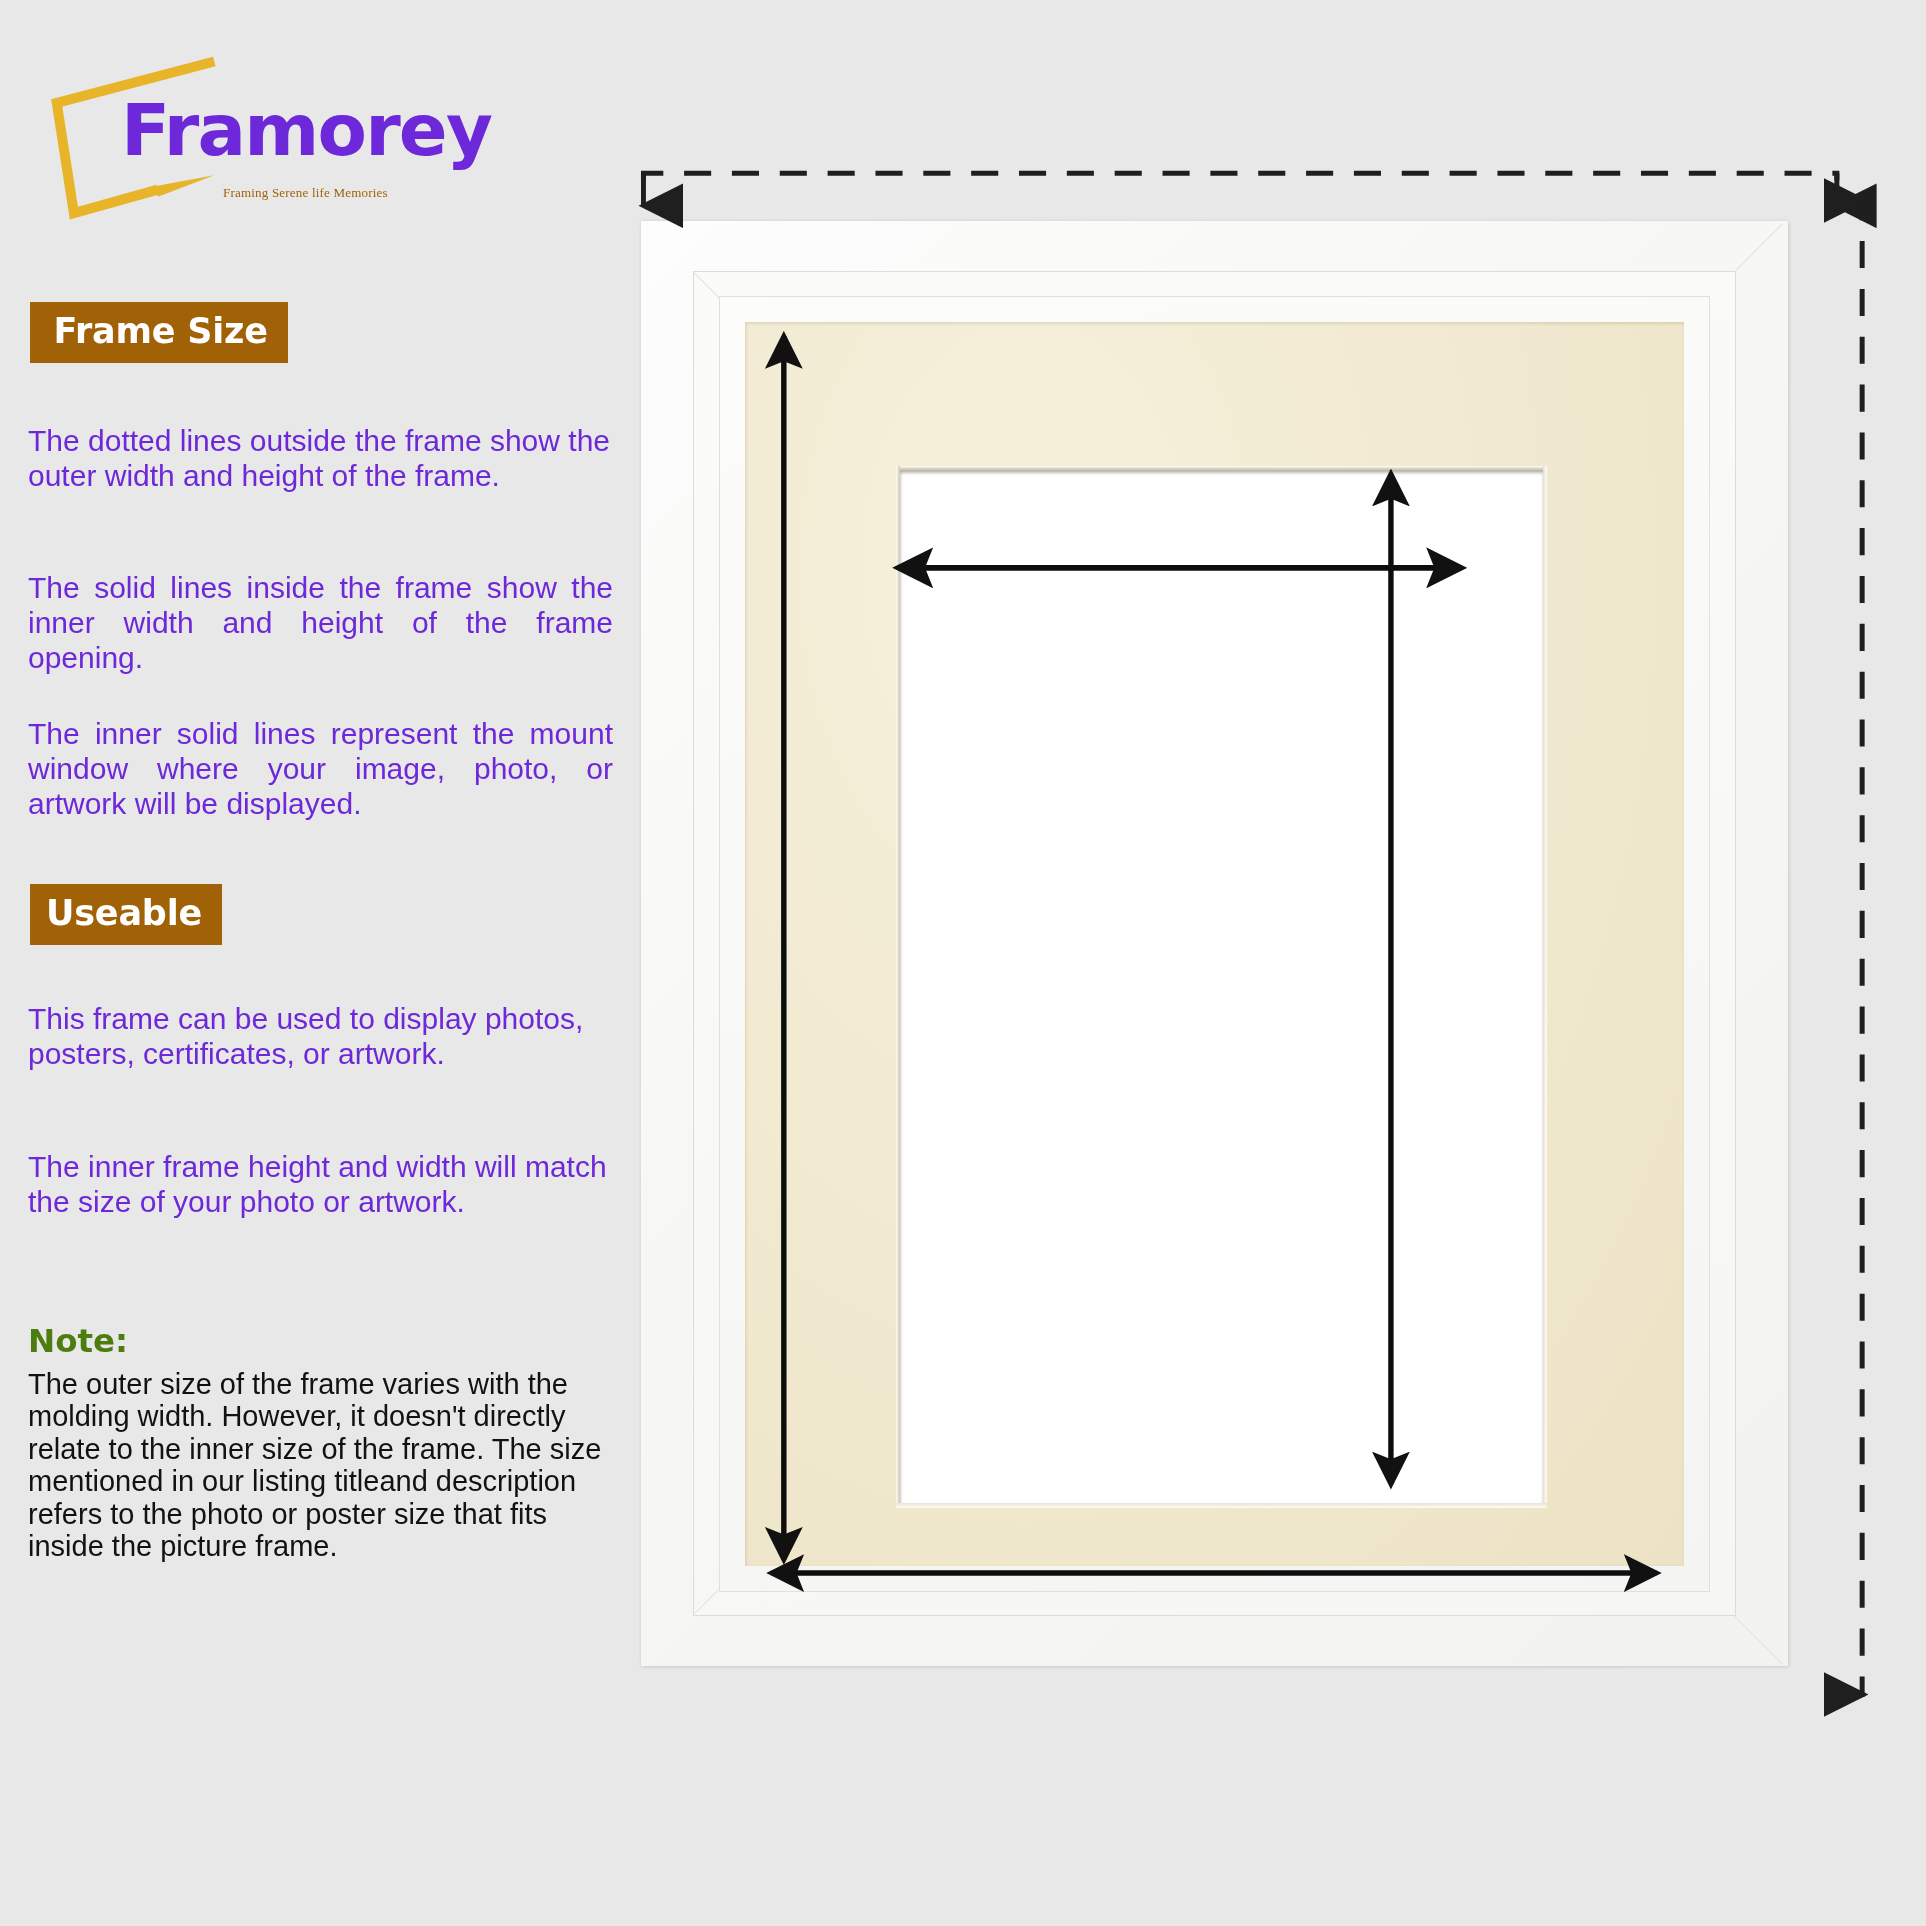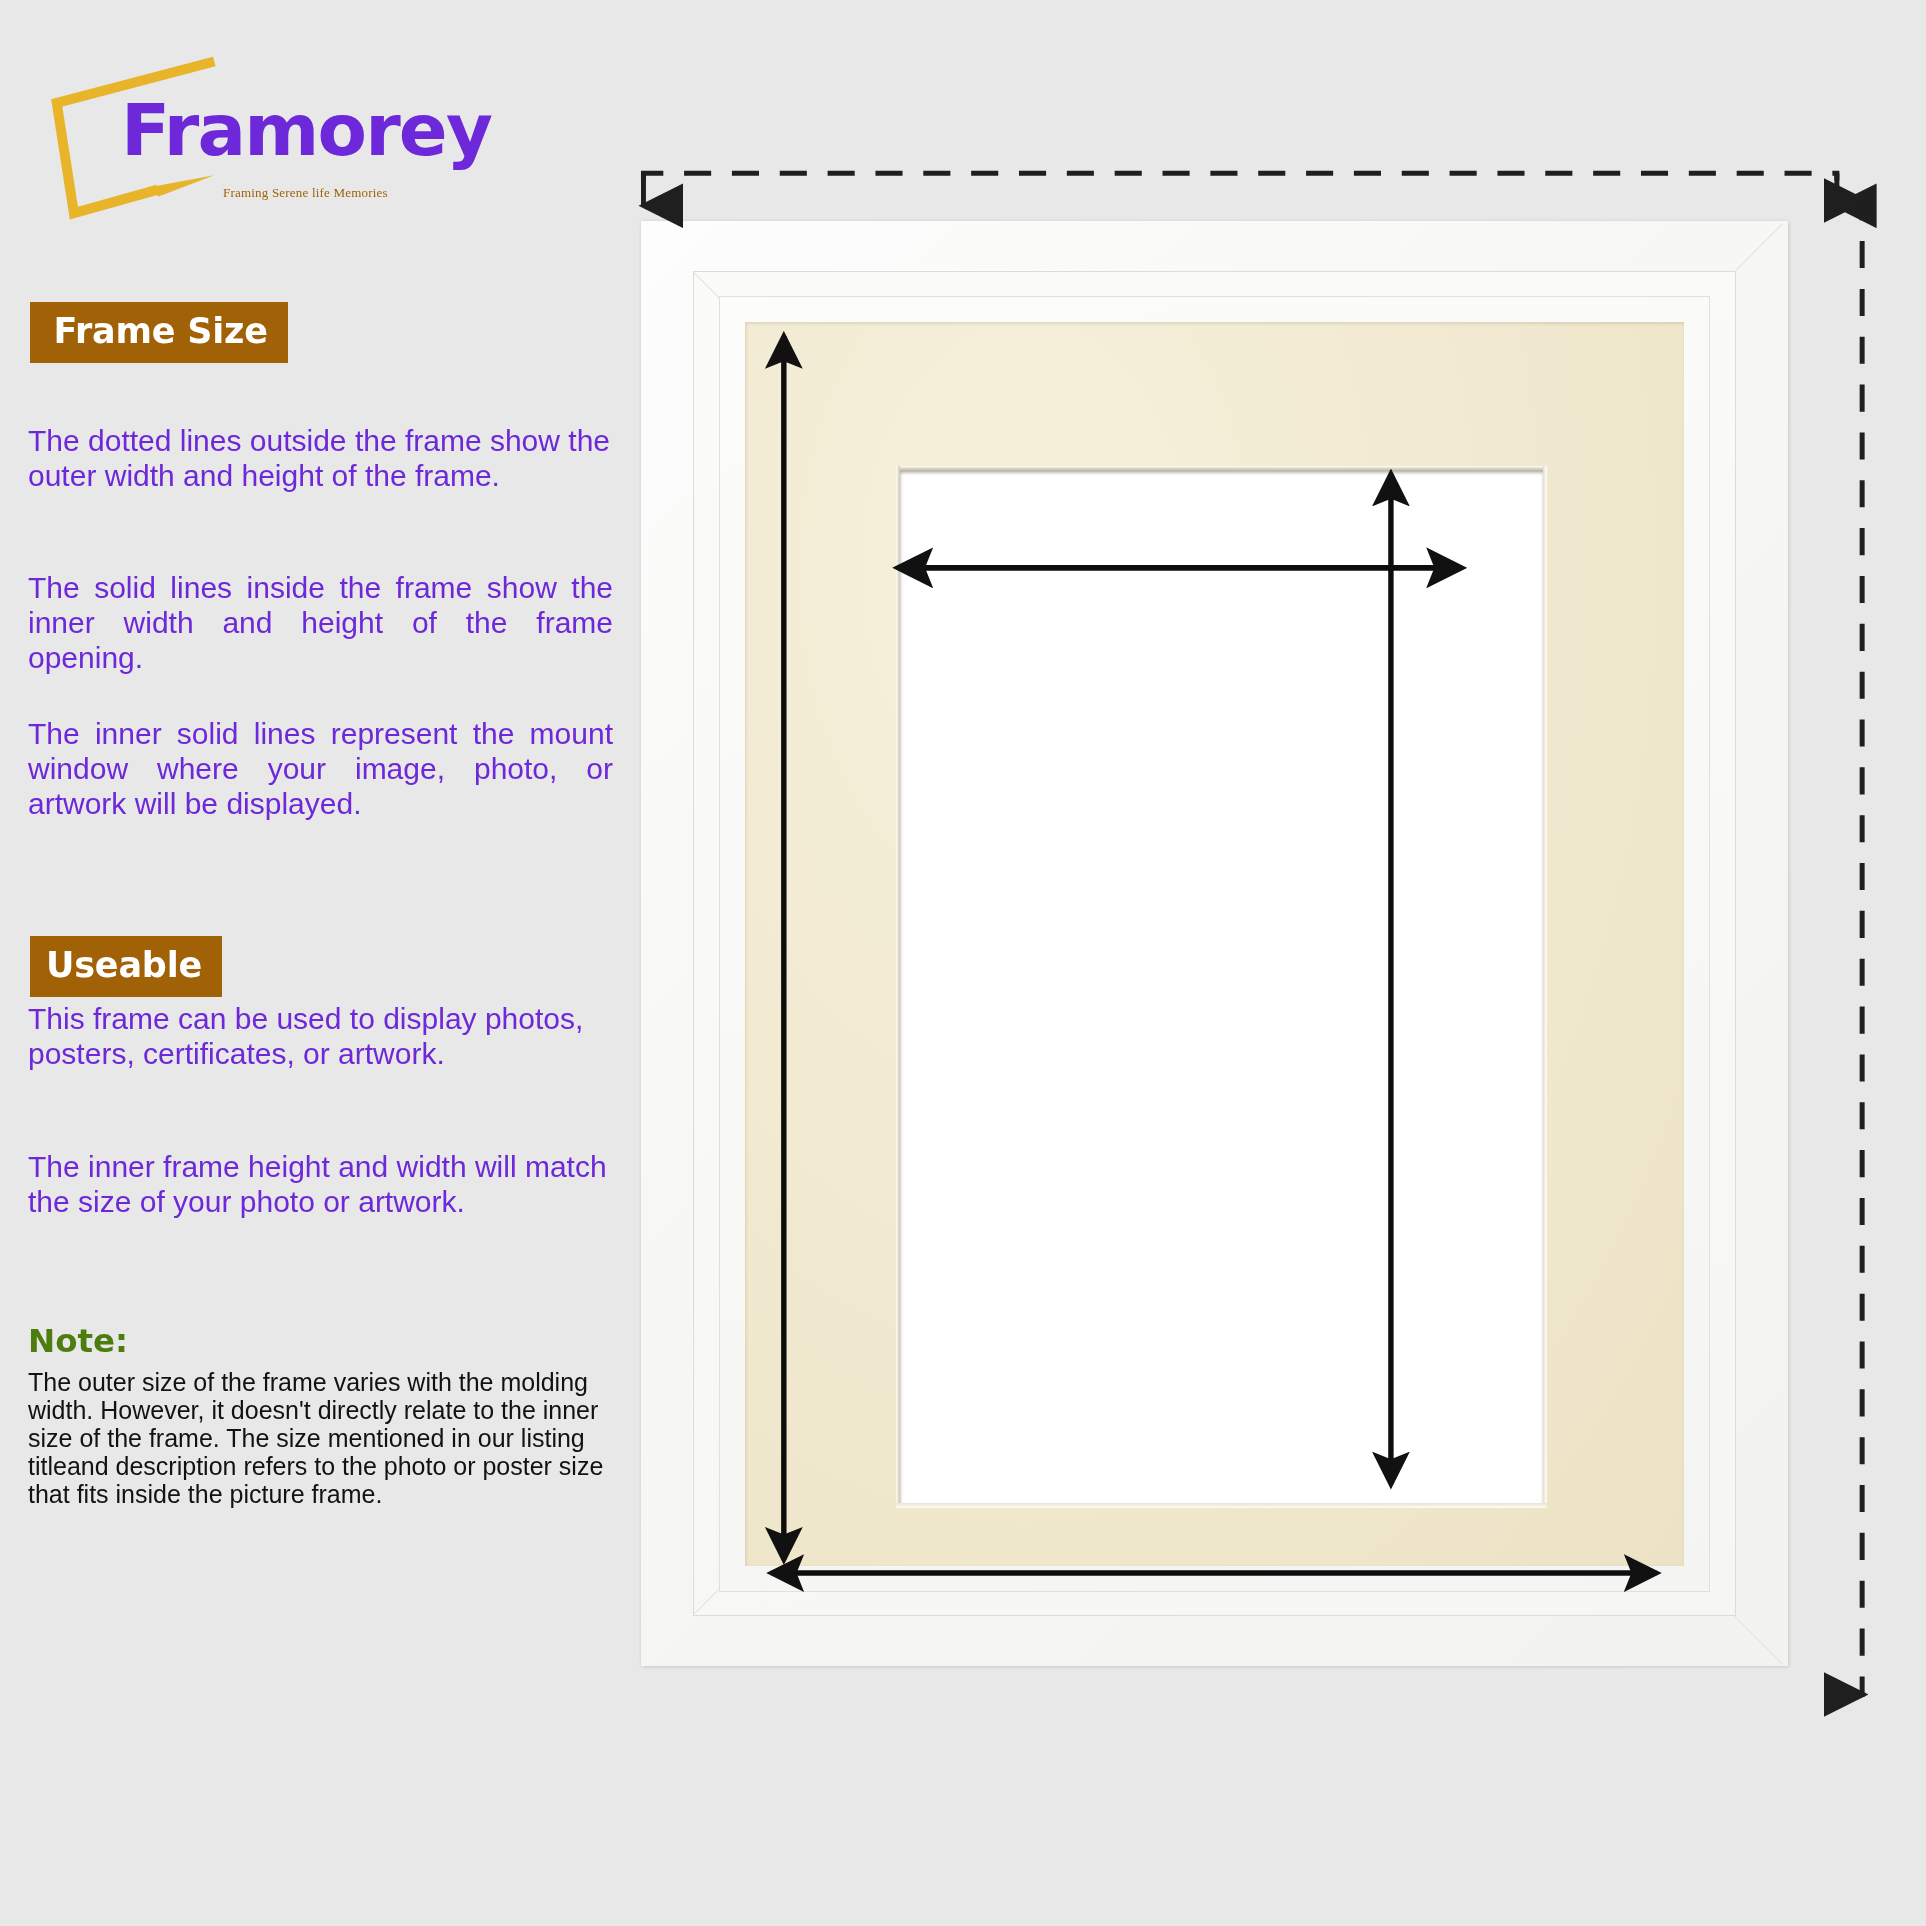--- a/index.html
+++ b/index.html
@@ -70,21 +70,21 @@
     color: #ffffff;
     font-family: "DejaVu Sans", sans-serif;
     font-weight: bold;
     font-size: 35px;
     line-height: 1;
     padding: 11.7px 20px 14.4px 23.5px;
     white-space: nowrap;
     letter-spacing: -0.2px;
   }
   #badge-frame-size { left: 30px; top: 302px; }
-  #badge-useable   { left: 30px; top: 936px; padding-left: 16px; }
+  #badge-useable   { left: 30px; top: 884px; padding-left: 16px; }
 
   
   .para {
     position: absolute;
     left: 28px;
     width: 585px;
     color: #6d28d9;
     font-family: "Liberation Sans", sans-serif;
     font-size: 30px;
     line-height: 1.165;
@@ -106,21 +106,21 @@
     font-size: 32.5px;
     line-height: 1;
   }
   #p-note {
     position: absolute;
     left: 28px;
     top: 1368px;
     width: 587px;
     color: #121212;
     font-family: "Liberation Sans", sans-serif;
-    font-size: 25px;
+    font-size: 29px;
     line-height: 1.12;
   }
 
   
   #frame-stage {
     position: absolute;
     left: 627px;
     top: 0;
     width: 1299px;
     height: 1926px;

